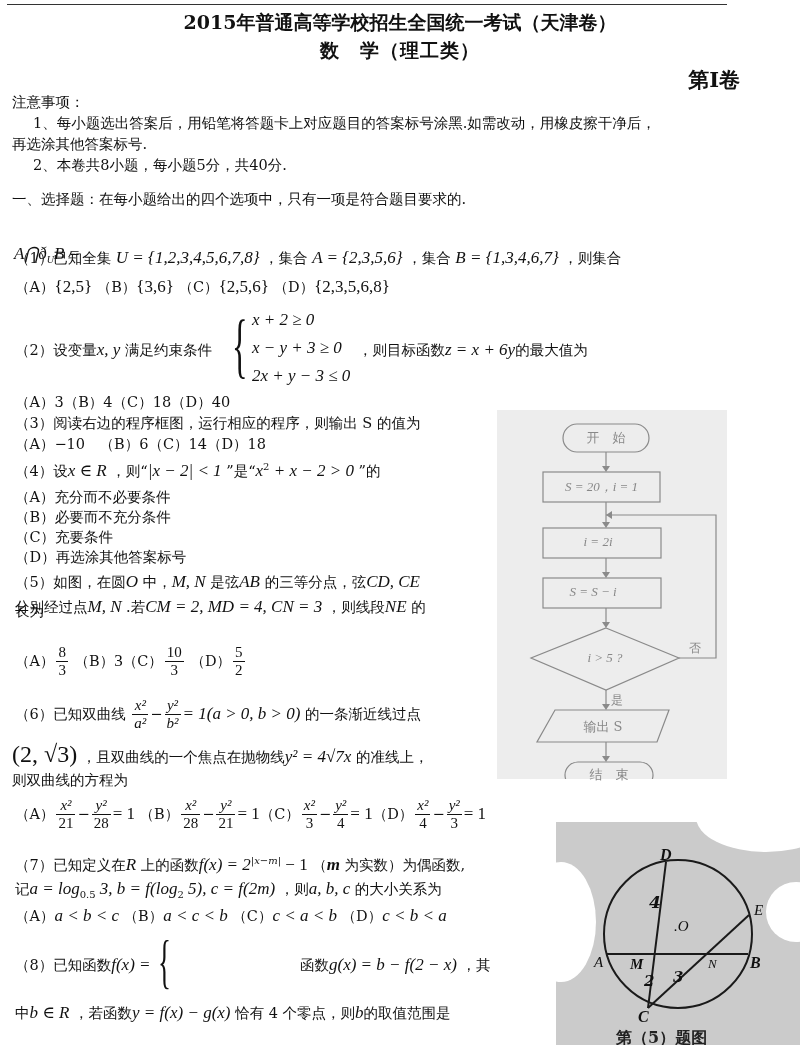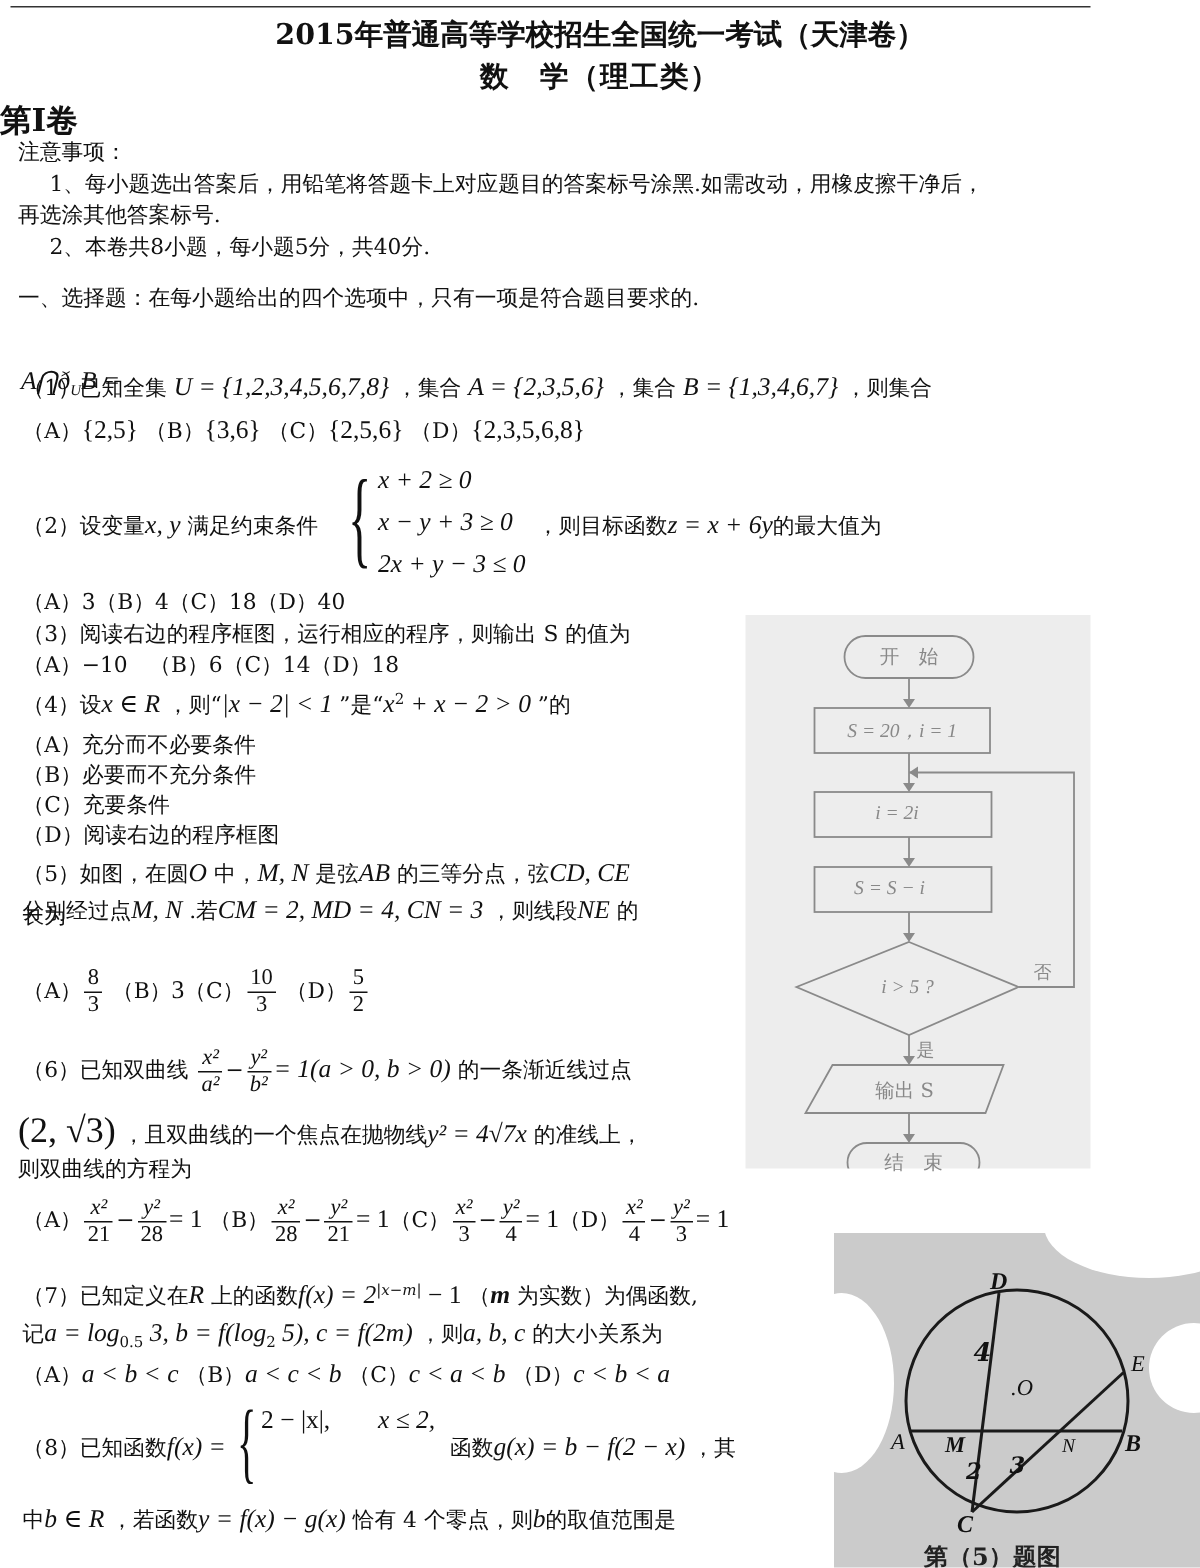--- a/index.html
+++ b/index.html
@@ -5,21 +5,21 @@
   html, body { margin: 0; padding: 0; background: #ffffff; }
   body {
     width: 800px; height: 1045px; position: relative; overflow: hidden;
     font-family: "DejaVu Serif", "Liberation Serif", serif;
     color: #111;
   }
   .abs { position: absolute; white-space: nowrap; }
   .topline { position: absolute; left: 7px; top: 4px; width: 720px; height: 0; border-top: 1.5px solid #333; }
   .title1 { left: 0; width: 800px; text-align: center; top: 10px; font-size: 19px; font-weight: bold; }
   .title2 { left: 0; width: 800px; text-align: center; top: 38px; font-size: 19px; font-weight: bold; letter-spacing: 1px; }
-  .title3 { left: 0; width: 740px; text-align: left; top: 66px; font-size: 21px; font-weight: bold; }
+  .title3 { left: 0; width: 740px; text-align: right; top: 66px; font-size: 21px; font-weight: bold; }
   .txt { font-size: 14.5px; line-height: 18px; }
   .math { font-family: "Liberation Serif", "DejaVu Serif", serif; font-style: italic; font-size: 17px; }
   .mathr { font-family: "Liberation Serif", "DejaVu Serif", serif; font-size: 17px; }
   .frac { display: inline-block; vertical-align: middle; text-align: center; font-family: "Liberation Serif", serif; font-size: 15px; line-height: 17px; margin: 0 2px; }
   .frac .num { display: block; border-bottom: 1px solid #111; padding: 0 2px; }
   .frac .den { display: block; padding: 0 2px; }
   .it { font-style: italic; }
   .sys { position: absolute; font-family: "Liberation Serif", serif; font-size: 17px; font-style: italic; line-height: 28px; }
   .bigbrace { position: absolute; font-family: "Liberation Serif", serif; }
   .img-box { position: absolute; margin-top: 14px; }
@@ -83,21 +83,21 @@
 
 <div class="abs txt" style="left:15px; top:458px;">
   <span>（4）</span><span>设</span><span class="math">x ∈ R</span>
   <span>，则“</span><span class="math">|x − 2| &lt; 1</span>
   <span>”是“</span><span class="math">x</span><sup class="s">2</sup><span class="math"> + x − 2 &gt; 0</span>
   <span>”的</span>
 </div>
 <div class="abs txt" style="left:15px; top:488px;">（A）充分而不必要条件</div>
 <div class="abs txt" style="left:15px; top:508px;">（B）必要而不充分条件</div>
 <div class="abs txt" style="left:15px; top:528px;">（C）充要条件</div>
-<div class="abs txt" style="left:15px; top:548px;">（D）阅读右边的程序框图</div>
+<div class="abs txt" style="left:15px; top:548px;">（D）再选涂其他答案标号</div>
 
 <div class="abs txt" style="left:15px; top:573px;">
   <span>（5）</span><span>如图，在圆</span><span class="math">O</span>
   <span>中，</span><span class="math">M, N</span>
   <span>是弦</span><span class="math">AB</span>
   <span>的三等分点，弦</span><span class="math">CD, CE</span>
 </div>
 <div class="abs txt" style="left:15px; top:598px;">
   <span>分别经过点</span><span class="math">M, N</span>
   <span>.若</span><span class="math">CM = 2, MD = 4, CN = 3</span>
@@ -143,21 +143,20 @@
   <span>（B）</span><span class="math">a &lt; c &lt; b</span>
   <span>（C）</span><span class="math">c &lt; a &lt; b</span>
   <span>（D）</span><span class="math">c &lt; b &lt; a</span>
 </div>
 
 <div class="abs txt" style="left:15px; top:956px;">
   <span>（8）</span><span>已知函数</span><span class="math">f(x) =</span>
 </div>
 <div class="bigbrace" style="left:158px; top:928px; font-size:60px; line-height:66px; transform:scaleX(0.45); transform-origin:left;">{</div>
 <div class="sys" style="left:174px; top:932px; line-height:30px; font-style:normal;">
-  <div><span style="display:inline-block;width:78px">2 − |x|,</span><span class="it">x ≤ 2,</span></div>
 </div>
 <div class="abs txt" style="left:300px; top:956px;">
   <span>函数</span><span class="math">g(x) = b − f(2 − x)</span>
   <span>，其</span>
 </div>
 <div class="abs txt" style="left:15px; top:1004px;">
   <span>中</span><span class="math">b ∈ R</span>
   <span>，若函数</span><span class="math">y = f(x) − g(x)</span>
   <span>恰有 4 个零点，则</span><span class="math">b</span><span>的取值范围是</span>
 </div>

